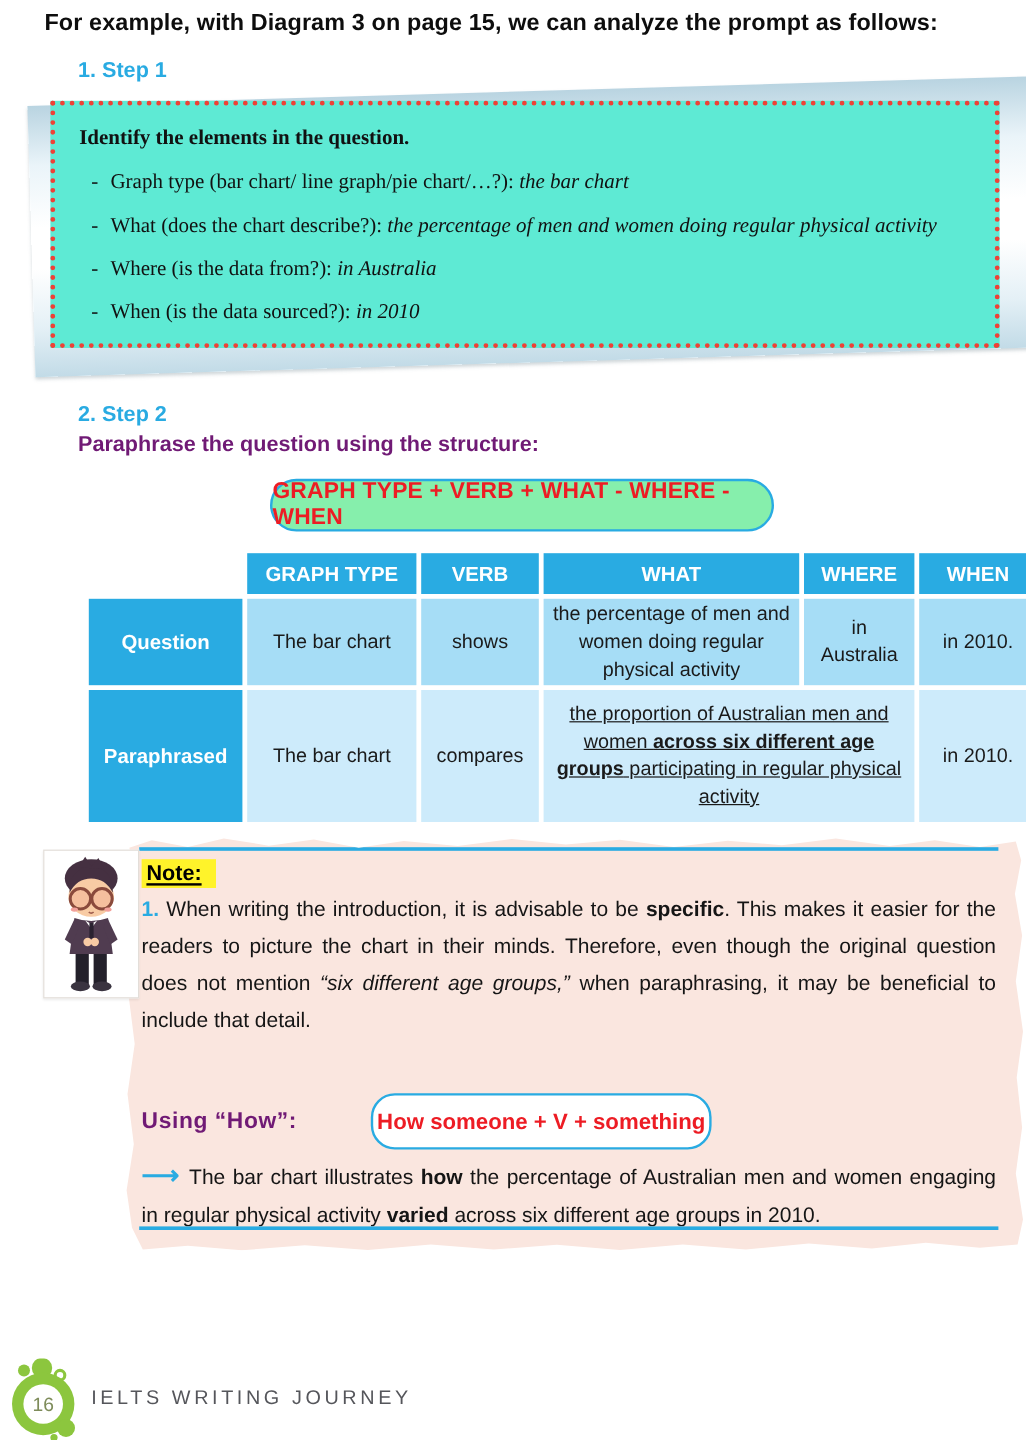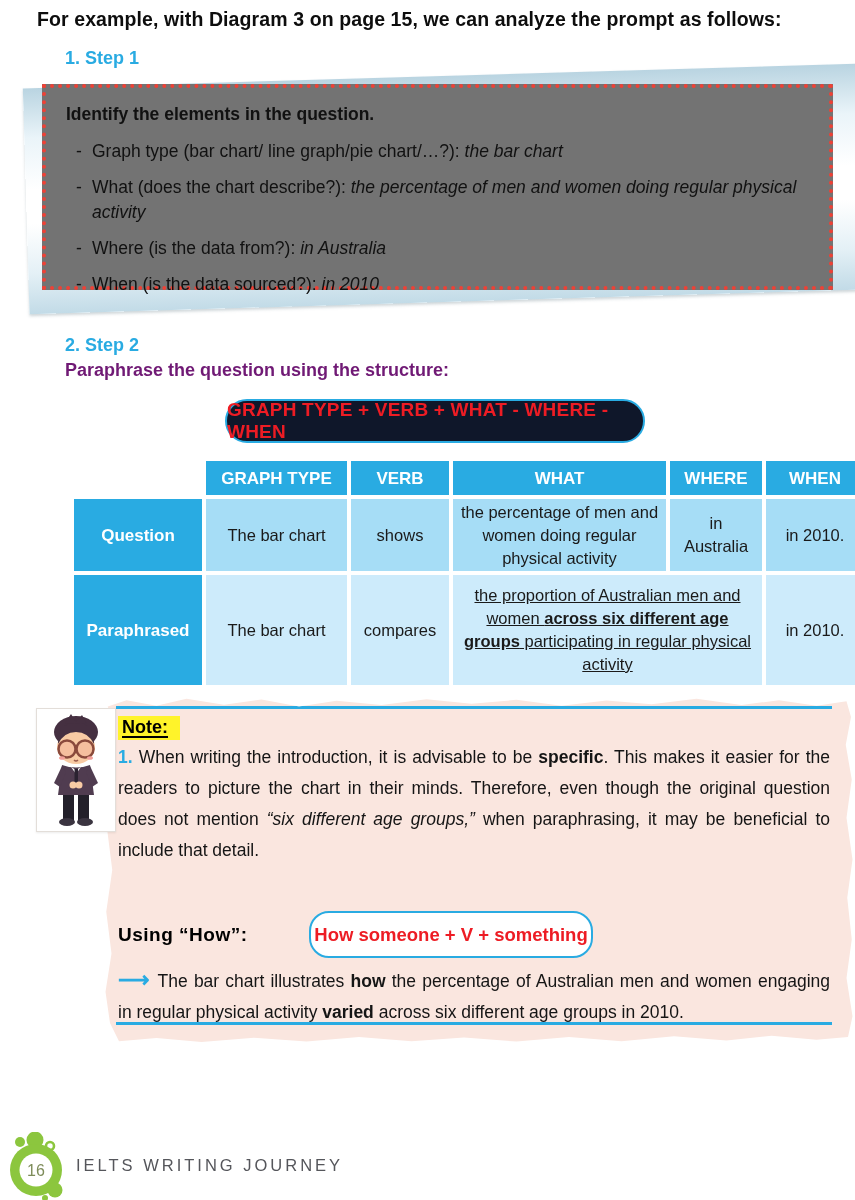--- a/index.html
+++ b/index.html
@@ -15,31 +15,31 @@
   .step2-label { top:335px; }
   .instruction { position:absolute; left:65px; top:360px; font-size:18px; font-weight:bold; color:#701a75; }
 
   
   .step1-box { position:absolute; left:30px; top:72px; width:825px; height:232px; }
   .tilt-bg { position:absolute; left:-4px; right:-4px; top:4px; bottom:2px;
     transform:rotate(-1.7deg);
     background:linear-gradient(180deg,#b9d4e1 0%,#eaf4f9 22%,#ffffff 45%,#ffffff 60%,#e4f0f6 82%,#c2dbe7 100%);
     box-shadow:0 2px 3px rgba(120,140,150,.35); }
   .dotted-content { position:absolute; left:12px; right:22px; top:12px; bottom:14px;
-    background:#737373; border:4px dotted #ee4136; padding:16px 24px 10px 20px; }
+    background:#5eead4; border:4px dotted #ee4136; padding:16px 24px 10px 20px;font-family:Liberation Serif, serif; }
   .box-title { font-size:17.5px; font-weight:bold; margin-bottom:14px; }
   .elements-list { list-style:none; }
   .elements-list li { display:grid; grid-template-columns:26px 1fr; font-size:17.5px;
     line-height:25px; margin-bottom:11px; }
   .elements-list .dash { text-align:left; padding-left:10px; }
   .elements-list .answer { font-style:italic; }
 
   
   .formula-box { position:absolute; left:225px; top:399px; width:420px; height:44px;
-    border:2.5px solid #29ABE2; border-radius:22px; background:#0f172a;
+    border:2.5px solid #29ABE2; border-radius:22px; background:#86efac;
     display:flex; align-items:center; justify-content:center; }
   .formula-box span { font-size:19px; font-weight:bold; color:#ed1c24; letter-spacing:.2px; }
 
   
   .p-table { position:absolute; left:62px; top:461px; display:grid;
     grid-template-columns:128px 141px 98px 213px 92px 98px;
     grid-template-rows:34px 72px 110px; gap:4px;padding-left:12px; }
   .cell { display:flex; align-items:center; justify-content:center; text-align:center;
     font-size:16.5px; line-height:23px; padding:4px 6px; color:#1a1a1a; }
   .cell.hdr { background:#29ABE2; color:#fff; font-weight:bold; font-size:17px; }
@@ -62,21 +62,21 @@
     font-size:18px; font-weight:bold; color:#000; text-decoration:underline;
     text-decoration-thickness:2px; text-underline-offset:3px; }
   .note-p { position:absolute; left:14px; width:712px; font-size:17.5px; line-height:31px;
     text-align:justify; color:#151515; }
   .note-p .num { color:#29ABE2; font-weight:bold; }
   .note-p .b { font-weight:bold; }
   .note-p .i { font-style:italic; }
   .note-para1 { top:46px; }
   .note-para2 { top:160px; }
   .using-how { position:absolute; left:14px; top:228px; font-size:19px; font-weight:bold;
-    color:#000000; letter-spacing:.5px; }
+    color:#701a75; letter-spacing:.5px; }
   .how-box { position:absolute; left:205px; top:215px; width:284px; height:47px;
     border:2.5px solid #29ABE2; border-radius:20px; background:#fff;
     display:flex; align-items:center; justify-content:center; }
   .how-box span { font-size:18.5px; font-weight:bold; color:#ed1c24; }
   .note-para3 { top:268px; }
   .arrow-glyph { color:#29ABE2; font-weight:bold; font-size:22px; padding-right:8px; }
 
   .character-box { position:absolute; left:36px; top:708px; width:80px; height:124px;
     background:#fff; border:1px solid #e3ded9; box-shadow:0 1px 2px rgba(0,0,0,.08); }
 

